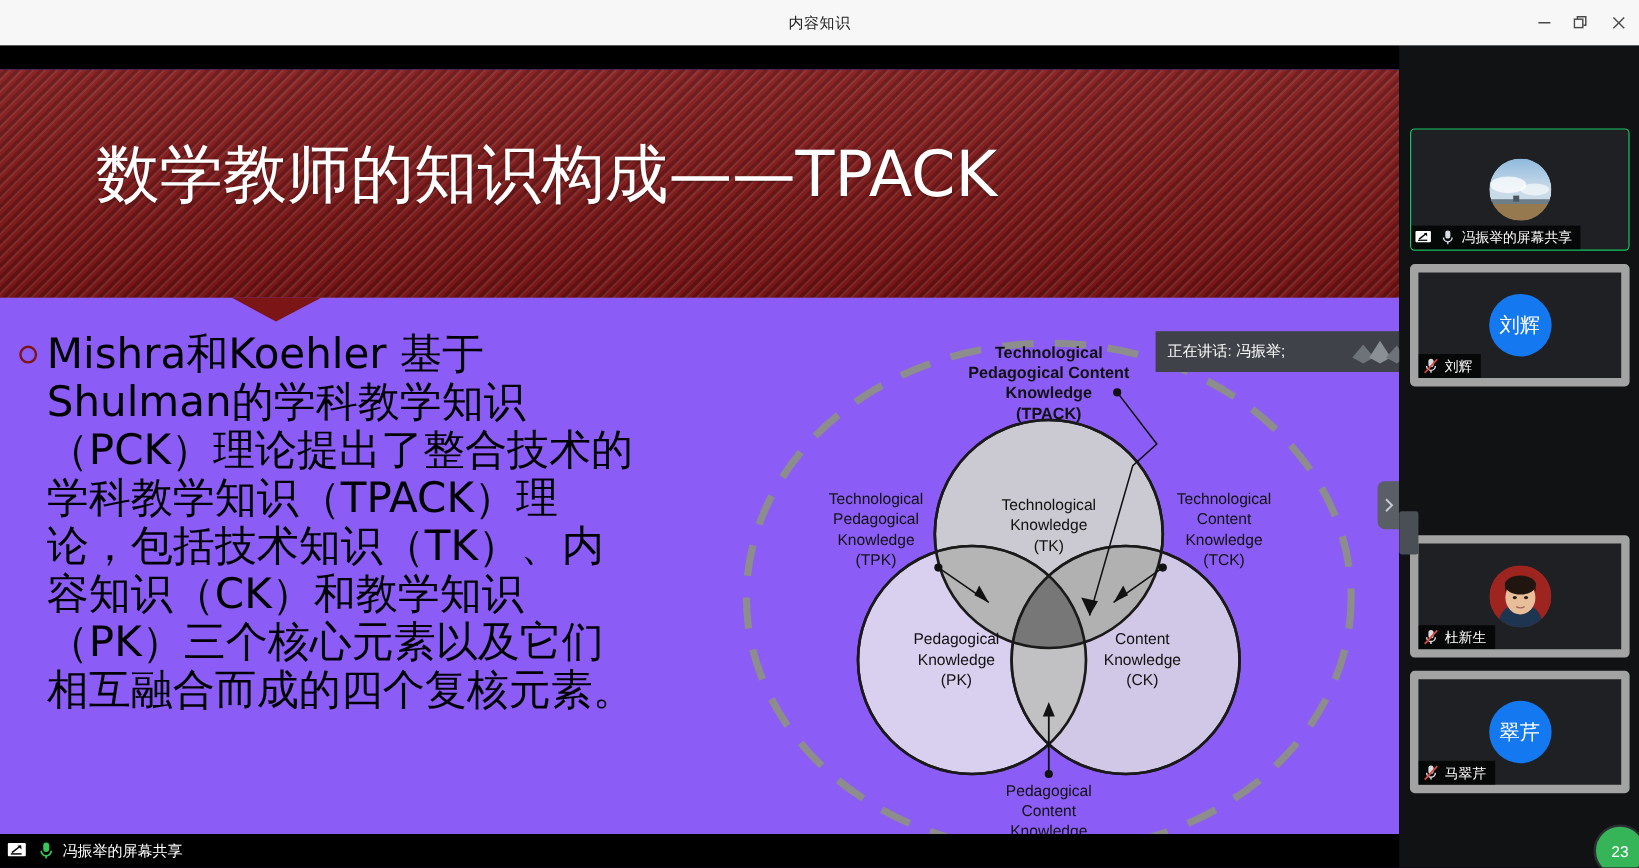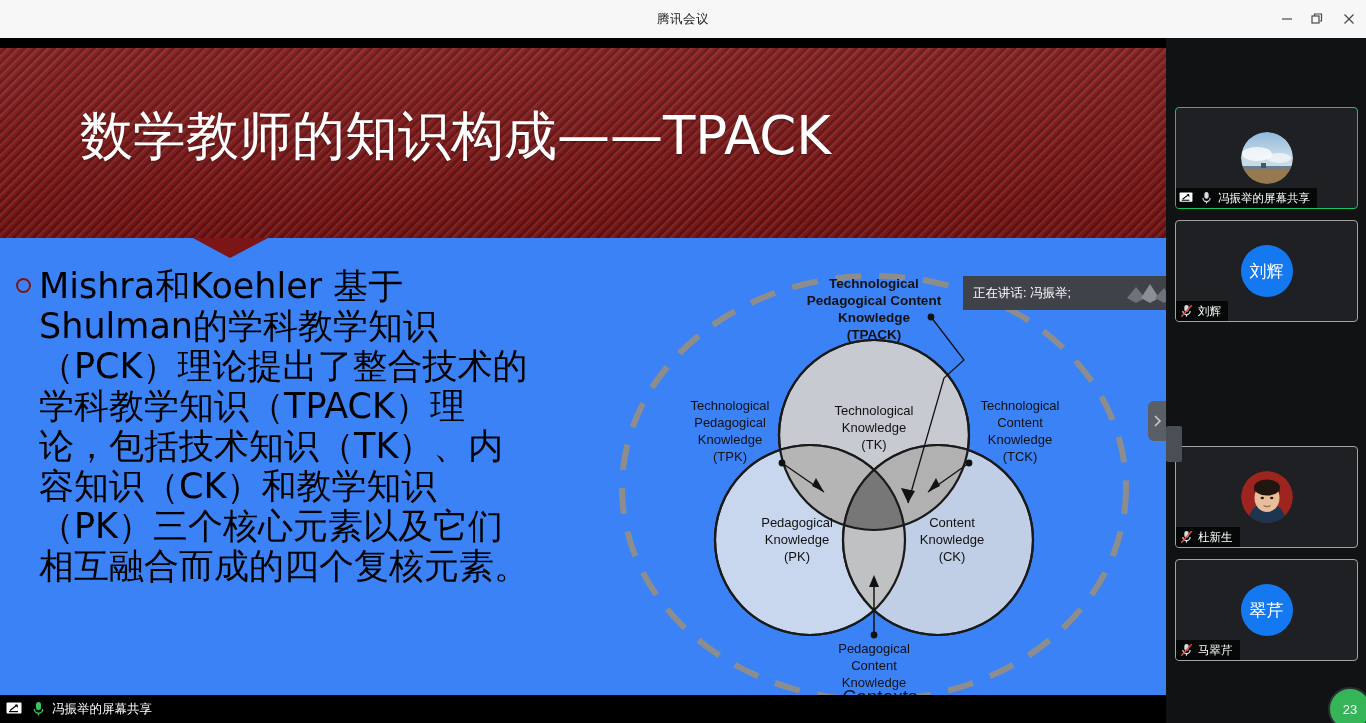--- a/index.html
+++ b/index.html
@@ -24,22 +24,22 @@
   }
   .wc svg { display: block; }
   .wc:last-child { width: 34px; }
 
   
   .stage {
     position: absolute; left: 0; top: 38px; width: 1166px; height: 685px;
     background: #000; overflow: hidden;
   }
   .slide {
-    position: absolute; left: 0; top: 10px; width: 1166px; height: 655px;
-    background: #3b82f6; overflow: hidden;
+    position: absolute; left: 0; top: 20px; width: 1166px; height: 655px;
+    background: #8b5cf6; overflow: hidden;
   }
 
   
   .banner {
     position: absolute; left: 0; top: 0; width: 1166px; height: 190px;
     background-color: #7b1516;
     background-image: repeating-linear-gradient(
       -45deg,
       rgba(255,255,255,0.10) 0px, rgba(255,255,255,0.10) 1px,
       rgba(0,0,0,0.16) 2px,  rgba(0,0,0,0.16) 4px,
@@ -95,21 +95,21 @@
     display: flex; align-items: center; justify-content: center; z-index: 25;
   }
 
   
   .sidebar {
     position: absolute; left: 1166px; top: 38px; width: 200px; height: 685px;
     background: #111214;
   }
   .tile {
     position: absolute; left: 9px; width: 183px; height: 102px;
-    background: #1f2023; border: 1px solid #a3a3a3; border-radius: 4px; overflow: hidden;
+    background: #1f2023; border: 7px solid #a3a3a3; border-radius: 4px; overflow: hidden;
   }
   .tile.active { border: 1px solid #18c464; }
   .avatar-img, .avatar-init {
     position: absolute; left: 50%; top: 50%; transform: translate(-50%,-50%);
     width: 52px; height: 52px; border-radius: 50%; overflow: hidden;
   }
   .avatar-init {
     background: #1479f0; color: #fff; font-size: 17px;
     display: flex; align-items: center; justify-content: center;
     font-family: "DejaVu Sans", "Liberation Sans", sans-serif;
@@ -144,21 +144,21 @@
     background: #000; display: flex; align-items: center; padding-left: 4px; gap: 4px;
   }
   .bottombar .label { color: #fff; font-size: 12.5px; }
 </style>
 </head>
 <body>
 
 <div id="app">
 
   <div class="titlebar">
-    <div class="titlebar-text">腾讯会议</div>
+    <div class="titlebar-text">内容知识</div>
     <div class="wincontrols">
       <div class="wc">
         <svg width="12" height="12" viewBox="0 0 12 12">
             <line x1="1" y1="6" x2="11" y2="6" stroke="#4a4a4a" stroke-width="1.2"></line>
           </svg>
       </div>
       <div class="wc">
         <svg width="12" height="12" viewBox="0 0 12 12">
           <rect x="1" y="3" width="7" height="7" fill="none" stroke="#4a4a4a" stroke-width="1.2"></rect>
           <polyline points="3.5,3 3.5,1 10.5,1 10.5,8 8.5,8" fill="none" stroke="#4a4a4a" stroke-width="1.2"></polyline>

